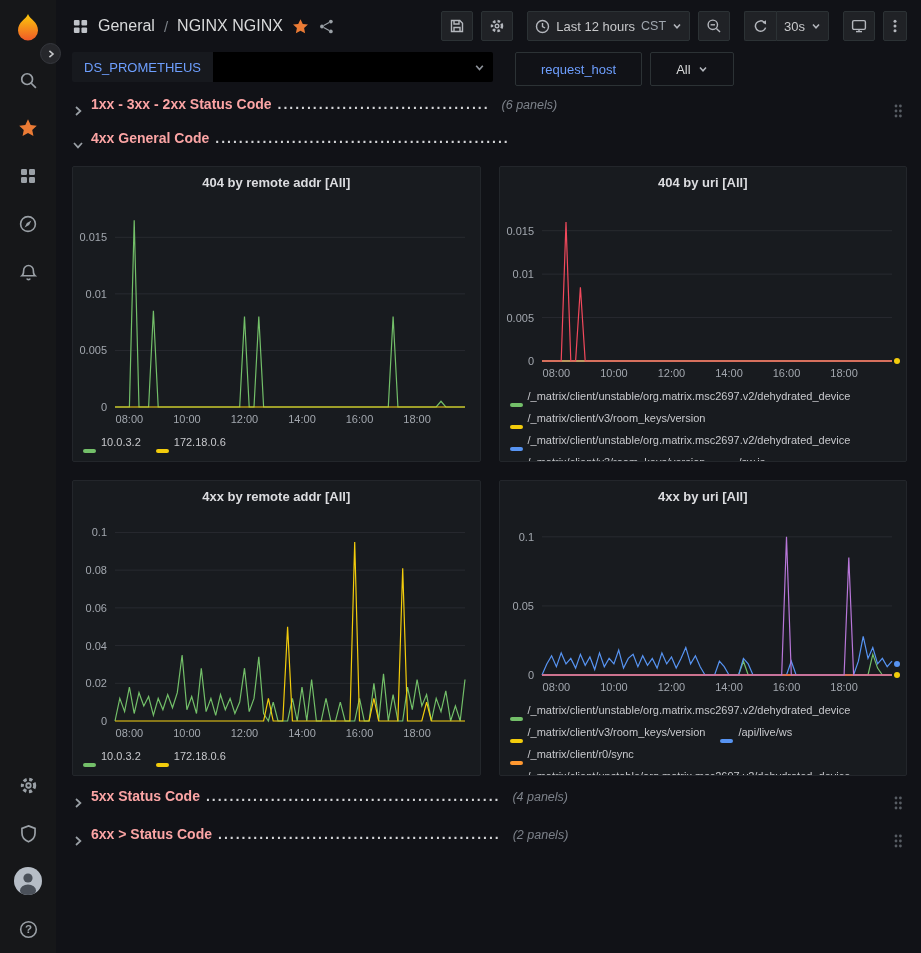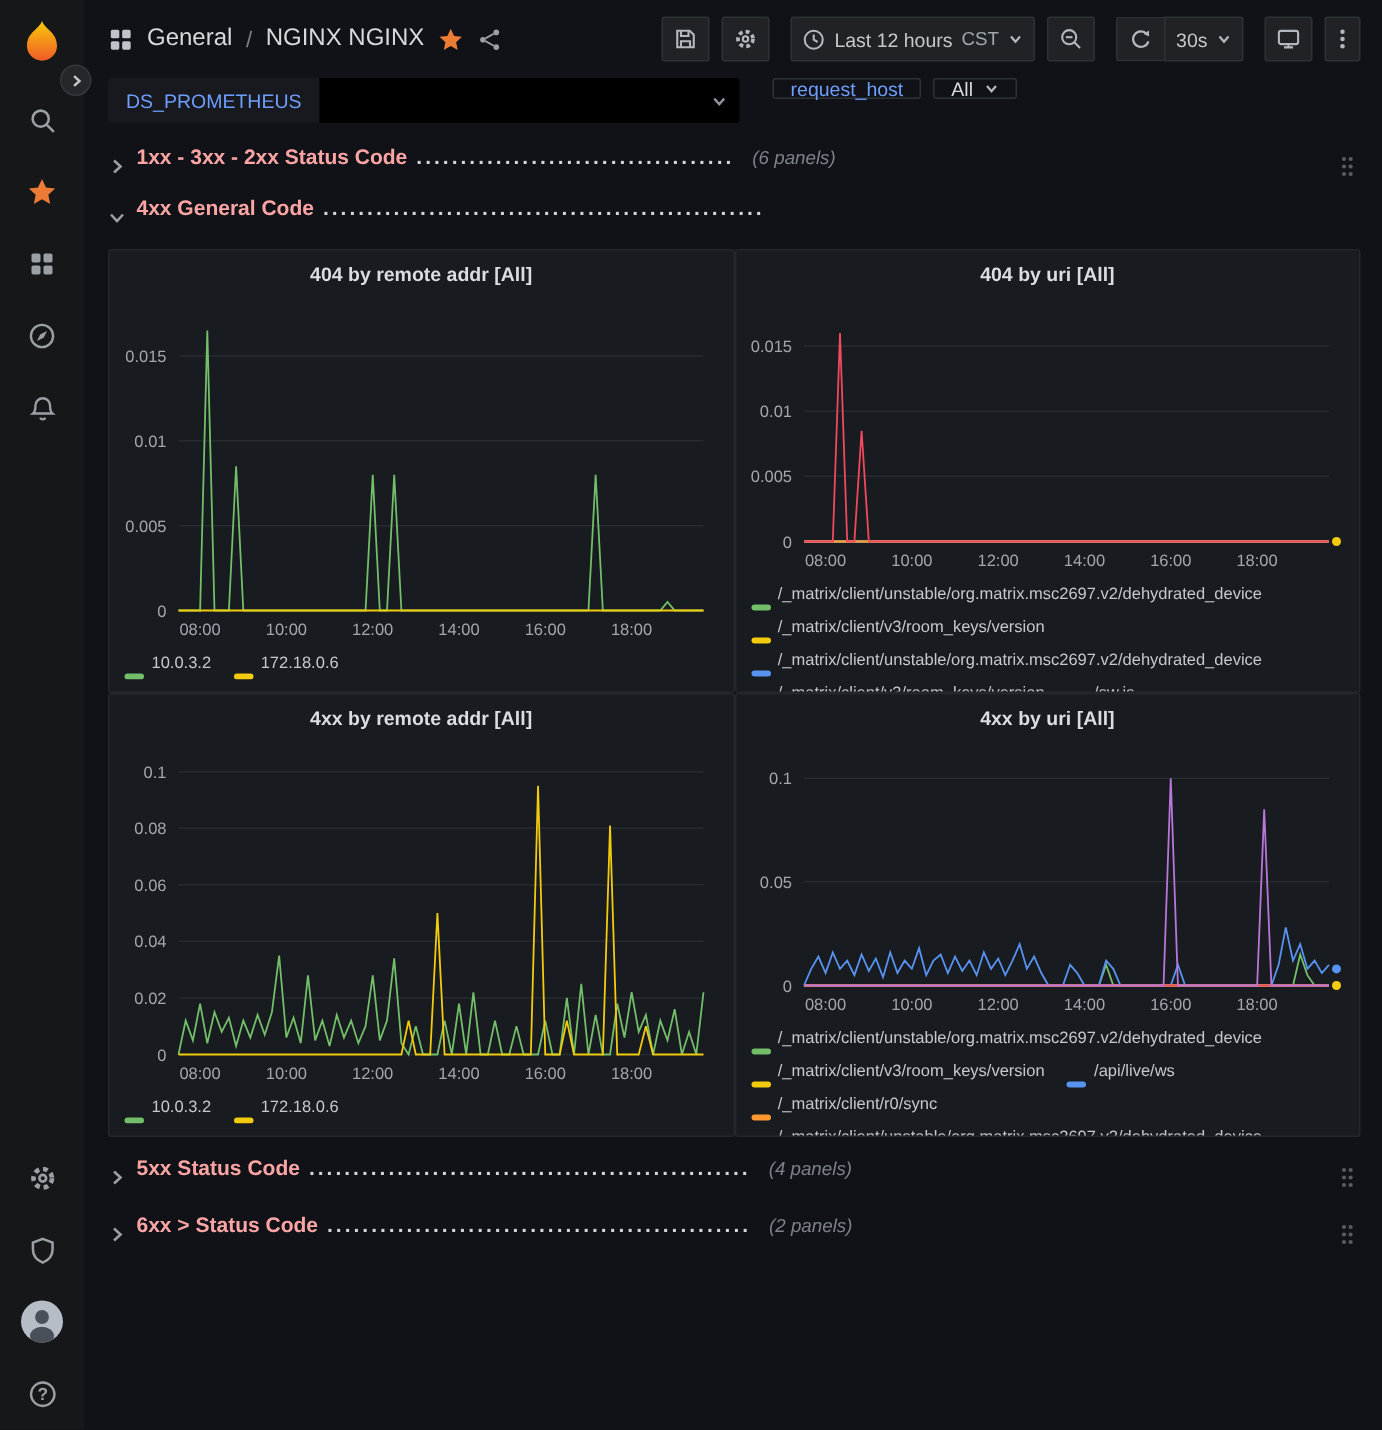--- a/index.html
+++ b/index.html
@@ -35,34 +35,34 @@
   .tgroup .tbtn:first-child{border-radius:2px 0 0 2px;border-right:none}
   .tgroup .tbtn:last-child{border-radius:0 2px 2px 0}
 
   
   .vars{height:38px;display:flex;padding:0 16px;gap:0}
   .vlabel{height:30px;display:flex;align-items:center;padding:0 12px;background:#17191e;
     color:#6e9fff;font-size:13px;border-radius:2px 0 0 2px;cursor:pointer;white-space:nowrap}
   .vselect{height:30px;width:280px;background:#000;display:flex;align-items:center;
     justify-content:flex-end;padding:0 8px;border-radius:0 2px 2px 0;cursor:pointer}
   .vgap{width:22px}
-  .vbox{height:14px;display:flex;align-items:center;gap:7px;padding:0 11px;border:1px solid #2c3235;
+  .vbox{height:34px;display:flex;align-items:center;gap:7px;padding:0 25px;border:1px solid #2c3235;
     background:#111217;font-size:13px;border-radius:2px;cursor:pointer;white-space:nowrap}
   .vbox.lbl{color:#6e9fff;margin-right:8px}
 
   
   .dash{flex:1;padding:6px 14px 0 16px;overflow:hidden}
   .rowh{height:30px;display:flex;align-items:baseline;cursor:pointer;position:relative;margin-bottom:4px}
   .rowh .chev{align-self:center;margin-right:7px;flex:none}
   .rowtitle{font-size:14px;font-weight:700;color:#fca5a5;white-space:nowrap}
   .rowdots{font-size:14px;font-weight:700;color:#d4d5d8;letter-spacing:2px;margin-left:6px;
     white-space:nowrap;overflow:hidden}
   .rowcount{font-size:12.5px;font-style:italic;color:#7d828a;margin-left:12px;white-space:nowrap}
   .drag{position:absolute;right:4px;top:50%;transform:translateY(-50%);cursor:grab;align-self:center}
-  .grid{display:grid;grid-template-columns:1fr 1fr;gap:0;margin:6px 0 12px}
+  .grid{display:grid;grid-template-columns:1fr 1fr;gap:18px;margin:6px 0 12px}
   .panel{height:296px;background:#181b1f;border:1px solid #23262b;border-radius:2px;overflow:hidden}
   .ptitle{height:32px;line-height:32px;text-align:center;font-size:13px;font-weight:700;
     color:#dcdde0;cursor:pointer;white-space:nowrap;overflow:hidden}
   .chart{display:block;margin:0 auto}
   .tick{fill:#a2a7ae;font-size:11px;font-family:"Liberation Sans",sans-serif}
   .legend{padding:2px 10px 0;display:flex;flex-wrap:wrap;column-gap:15px;font-size:11px;
     color:#c7c8cc;line-height:22px;overflow:hidden}
   .li{display:inline-flex;align-items:flex-end;gap:5px;white-space:nowrap;cursor:pointer}
   .li i{width:13px;height:4px;border-radius:2px;display:inline-block;flex:none}
   .li em{font-style:normal}

